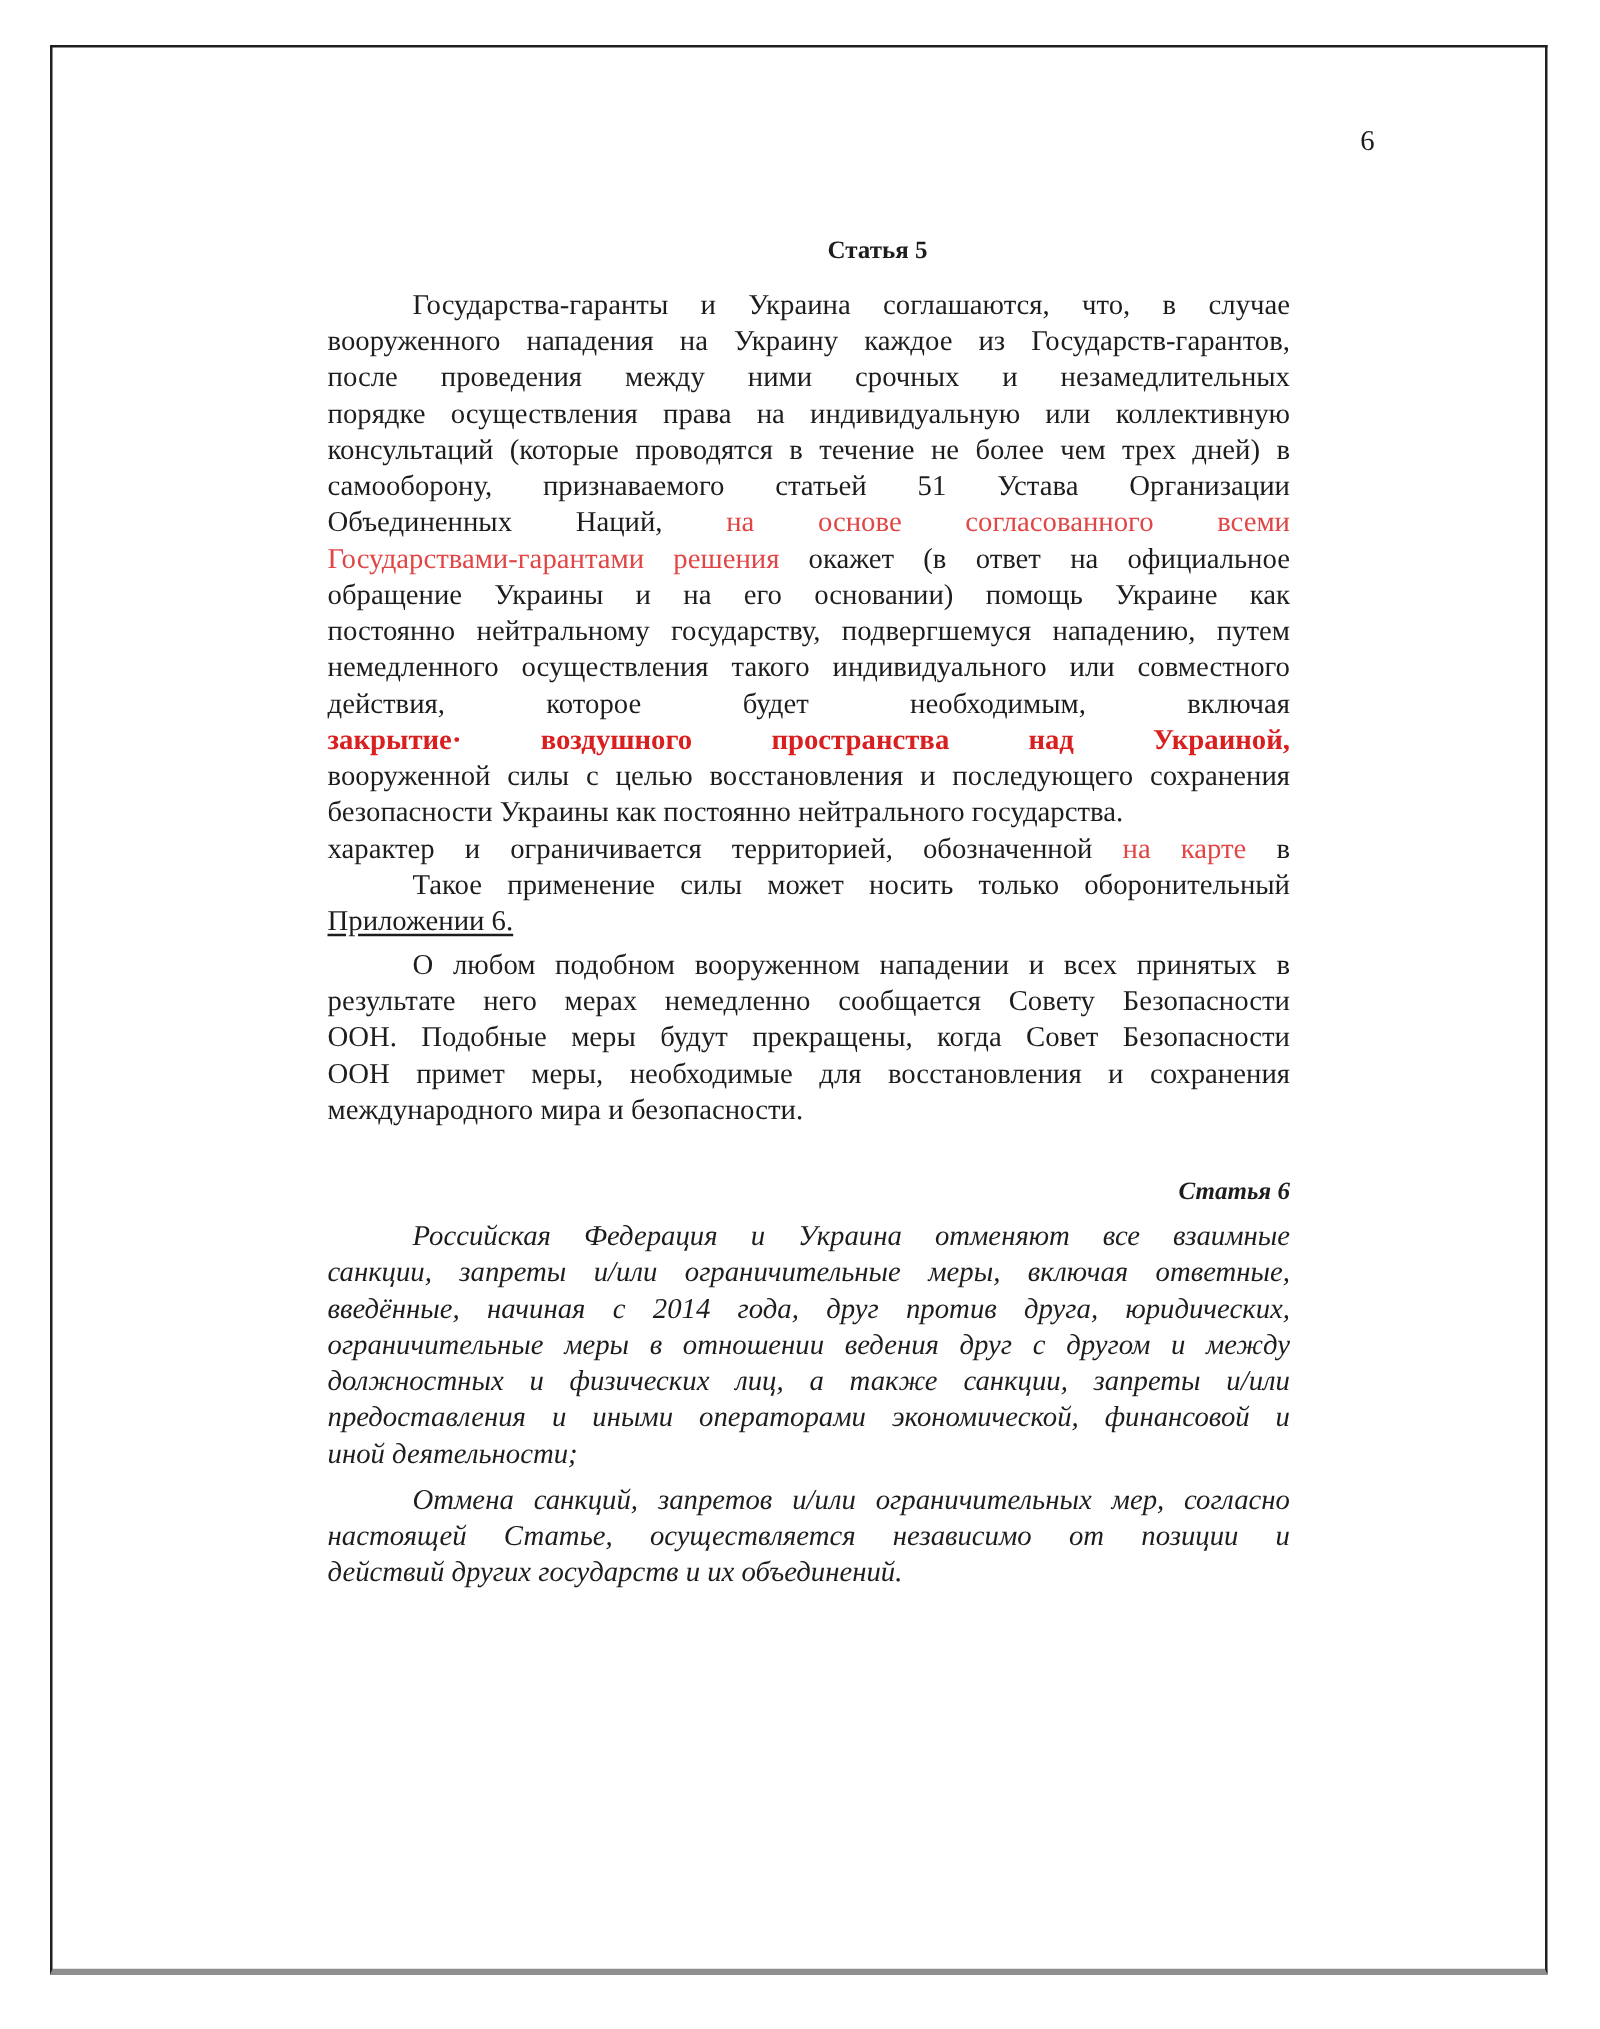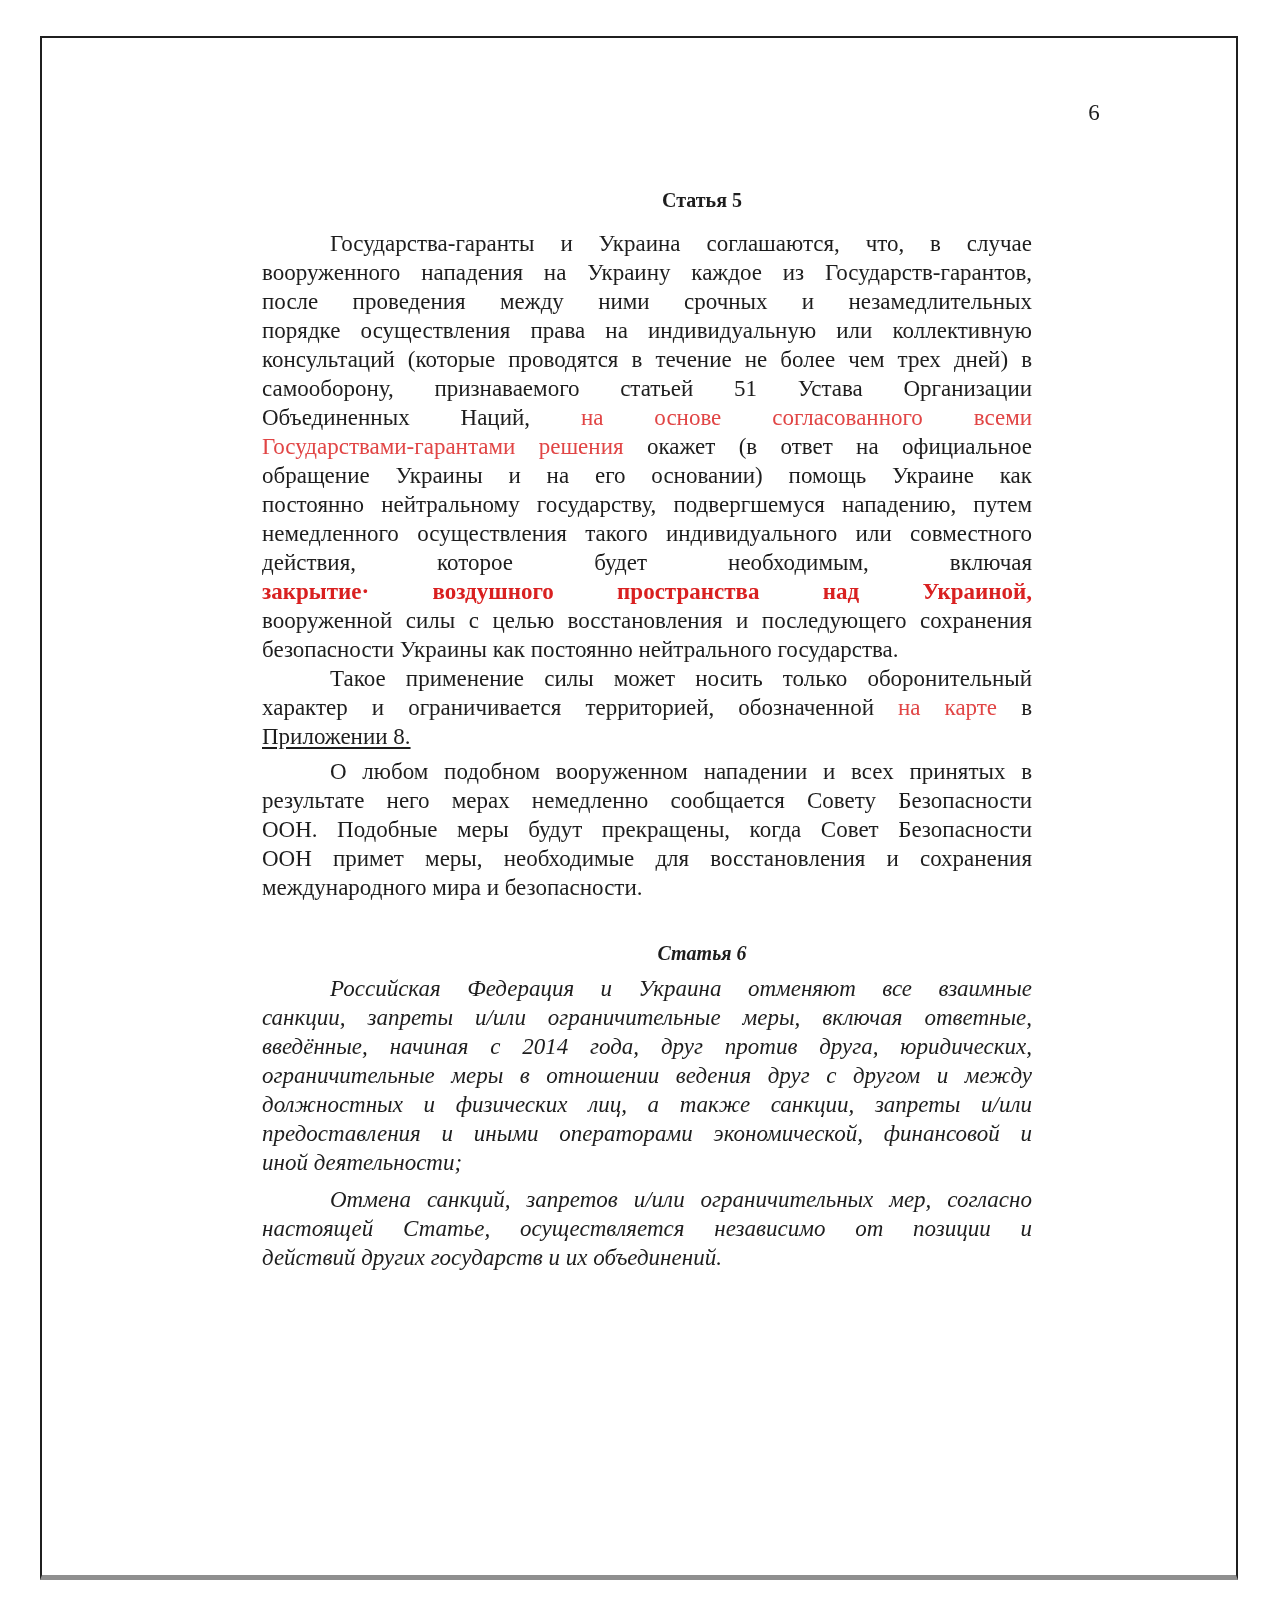--- a/index.html
+++ b/index.html
@@ -45,21 +45,21 @@
   }
   .article-title {
     font-weight: bold;
     font-size: 20px;
     line-height: 29px;
     text-align: center;
     margin-left: 110px;
   }
   .article-title.italic { font-style: italic; }
   .article5-title { margin-bottom: 14px; }
-  .article6-title { margin-top: 37px; margin-bottom: 6px; }
+  .article6-title { margin-top: 37px; margin-bottom: 6px; text-align: right; }
   .paragraph { margin: 0; }
   [data-name="article5-body"] .paragraph:nth-child(3) { margin-top: 6px; }
   [data-name="article6-body"] .paragraph + .paragraph { margin-top: 8px; }
   .line {
     text-align: justify;
     text-align-last: justify;
     white-space: normal;
   }
   .line.first { text-indent: 68px; }
   .line.last { text-align-last: left; }
@@ -91,23 +91,23 @@
           <div class="line" data-name="text-line"><span class="run-ri" data-name="red-italic-text">Государствами-гарантами решения</span><span class="run-n" data-name="body-text"> окажет (в ответ на официальное</span></div>
           <div class="line" data-name="text-line"><span class="run-n" data-name="body-text">обращение Украины и на его основании) помощь Украине как</span></div>
           <div class="line" data-name="text-line"><span class="run-n" data-name="body-text">постоянно нейтральному государству, подвергшемуся нападению, путем</span></div>
           <div class="line" data-name="text-line"><span class="run-n" data-name="body-text">немедленного осуществления такого индивидуального или совместного</span></div>
           <div class="line" data-name="text-line"><span class="run-n" data-name="body-text">действия, которое будет необходимым, включая</span></div>
           <div class="line" data-name="text-line"><span class="run-rb" data-name="red-bold-text">закрытие· воздушного пространства над Украиной,</span></div>
           <div class="line" data-name="text-line"><span class="run-n" data-name="body-text">вооруженной силы с целью восстановления и последующего сохранения</span></div>
           <div class="line last" data-name="text-line"><span class="run-n" data-name="body-text">безопасности Украины как постоянно нейтрального государства.</span></div>
         </div>
         <div class="paragraph" data-name="paragraph">
+          <div class="line" data-name="text-line"><span class="run-n" data-name="body-text">характер и ограничивается территорией, обозначенной </span><span class="run-ri" data-name="red-italic-text">на карте</span><span class="run-n" data-name="body-text"> в</span></div>
           <div class="line first" data-name="text-line"><span class="run-n" data-name="body-text">Такое применение силы может носить только оборонительный</span></div>
-          <div class="line" data-name="text-line"><span class="run-n" data-name="body-text">характер и ограничивается территорией, обозначенной </span><span class="run-ri" data-name="red-italic-text">на карте</span><span class="run-n" data-name="body-text"> в</span></div>
-          <div class="line last" data-name="text-line"><span class="run-u" data-name="underlined-text">Приложении 8.</span></div>
+          <div class="line last" data-name="text-line"><span class="run-u" data-name="underlined-text">Приложении 6.</span></div>
         </div>
         <div class="paragraph" data-name="paragraph">
           <div class="line first" data-name="text-line"><span class="run-n" data-name="body-text">О любом подобном вооруженном нападении и всех принятых в</span></div>
           <div class="line" data-name="text-line"><span class="run-n" data-name="body-text">результате него мерах немедленно сообщается Совету Безопасности</span></div>
           <div class="line" data-name="text-line"><span class="run-n" data-name="body-text">ООН. Подобные меры будут прекращены, когда Совет Безопасности</span></div>
           <div class="line" data-name="text-line"><span class="run-n" data-name="body-text">ООН примет меры, необходимые для восстановления и сохранения</span></div>
           <div class="line last" data-name="text-line"><span class="run-n" data-name="body-text">международного мира и безопасности.</span></div>
         </div>
       </div>
   </section>

